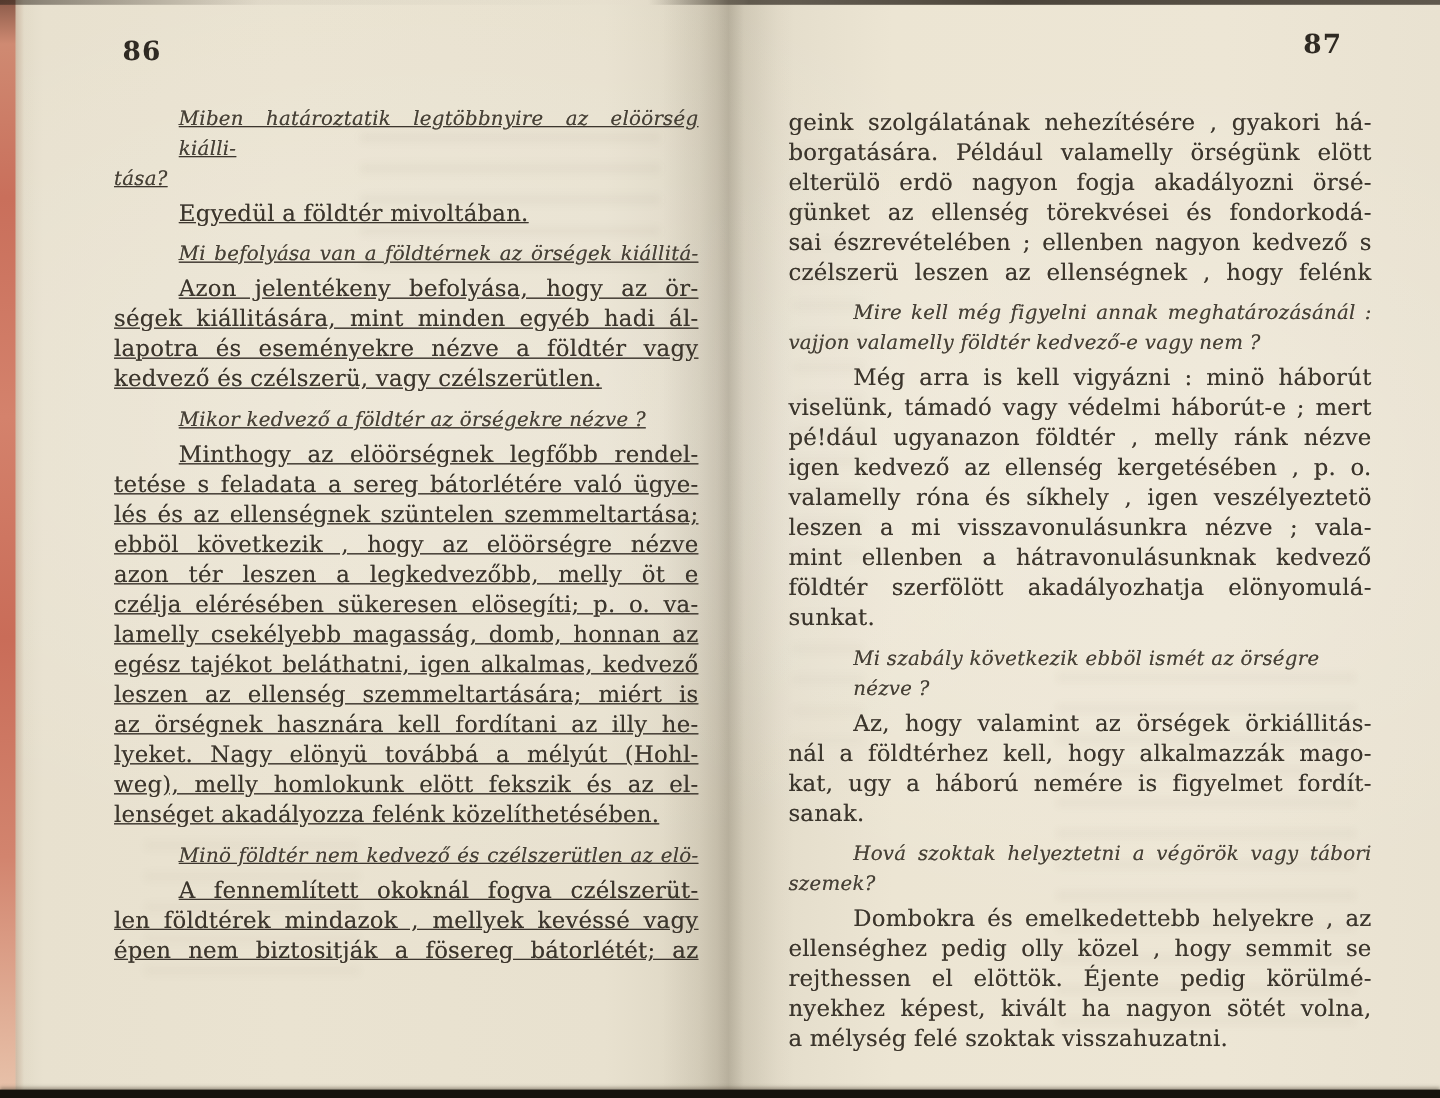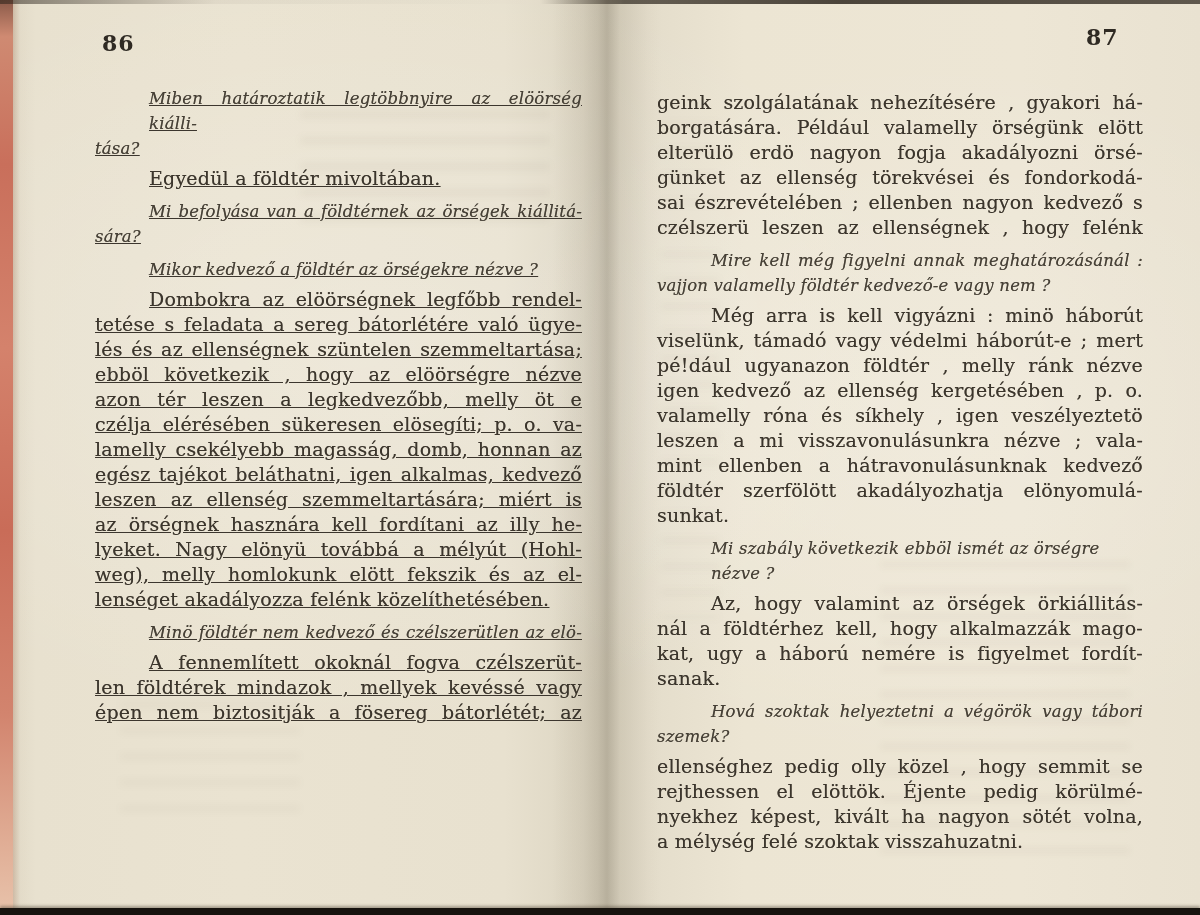--- a/index.html
+++ b/index.html
@@ -80,27 +80,32 @@
   <div class="text-block" id="left-block">
       <div class="para question">
         <div class="line first just">Miben határoztatik legtöbbnyire az elöörség kiálli-</div>
         <div class="line">tása?</div>
       </div>
       <div class="para answer">
         <div class="line first">Egyedül a földtér mivoltában.</div>
       </div>
       <div class="para question">
         <div class="line first just">Mi befolyása van a földtérnek az örségek kiállitá-</div>
-        <div class="line">sára?</div>
+      </div>
+      <div class="para answer">
+        <div class="line first just">Azon jelentékeny befolyása, hogy az ör-</div>
+        <div class="line just">ségek kiállitására, mint minden egyéb hadi ál-</div>
+        <div class="line just">lapotra és eseményekre nézve a földtér vagy</div>
+        <div class="line">kedvező és czélszerü, vagy czélszerütlen.</div>
       </div>
       <div class="para question">
         <div class="line first">Mikor kedvező a földtér az örségekre nézve ?</div>
       </div>
       <div class="para answer">
-        <div class="line first just">Dombokra az elöörségnek legfőbb rendel-</div>
+        <div class="line first just">Minthogy az elöörségnek legfőbb rendel-</div>
         <div class="line just">tetése s feladata a sereg bátorlétére való ügye-</div>
         <div class="line just">lés és az ellenségnek szüntelen szemmeltartása;</div>
         <div class="line just">ebböl következik , hogy az elöörségre nézve</div>
         <div class="line just">azon tér leszen a legkedvezőbb, melly öt e</div>
         <div class="line just">czélja elérésében sükeresen elösegíti; p. o. va-</div>
         <div class="line just">lamelly csekélyebb magasság, domb, honnan az</div>
         <div class="line just">egész tajékot beláthatni, igen alkalmas, kedvező</div>
         <div class="line just">leszen az ellenség szemmeltartására; miért is</div>
         <div class="line just">az örségnek hasznára kell fordítani az illy he-</div>
         <div class="line just">lyeket. Nagy elönyü továbbá a mélyút (Hohl-</div>
@@ -147,19 +152,20 @@
         <div class="line first just">Az, hogy valamint az örségek örkiállitás-</div>
         <div class="line just">nál a földtérhez kell, hogy alkalmazzák mago-</div>
         <div class="line just">kat, ugy a háború nemére is figyelmet fordít-</div>
         <div class="line">sanak.</div>
       </div>
       <div class="para question">
         <div class="line first just">Hová szoktak helyeztetni a végörök vagy tábori</div>
         <div class="line">szemek?</div>
       </div>
       <div class="para answer">
+        <div class="line first just">Dombokra és emelkedettebb helyekre , az</div>
         <div class="line just">ellenséghez pedig olly közel , hogy semmit se</div>
         <div class="line just">rejthessen el elöttök. Éjente pedig körülmé-</div>
         <div class="line just">nyekhez képest, kivált ha nagyon sötét volna,</div>
         <div class="line">a mélység felé szoktak visszahuzatni.</div>
       </div>
     </div>
 </div>
 
 </body></html>

